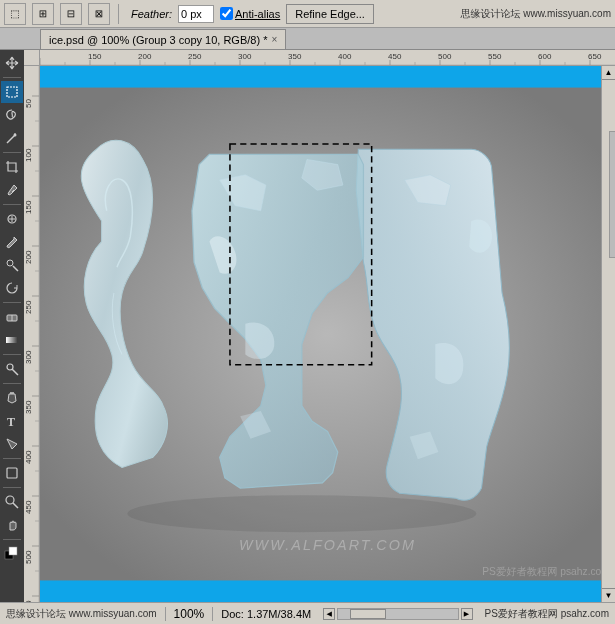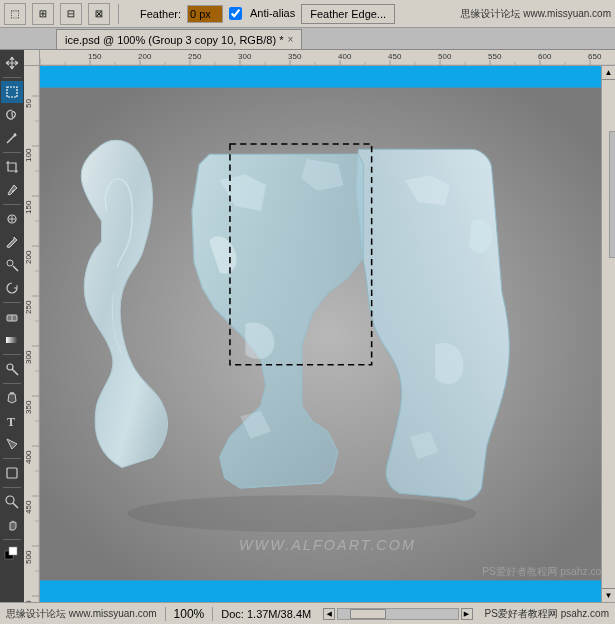--- a/index.html
+++ b/index.html
@@ -30,31 +30,32 @@
       display: flex; align-items: center; justify-content: center;
       font-size: 10px; cursor: pointer;
     }
     .toolbar-sep {
       width: 1px; height: 20px;
       background: #999;
       margin: 0 2px;
     }
     .feather-label {
       font-size: 11px; color: #000;
-      margin-left: 13px;
+      margin-left: 4px;
+      font-style: italic;
     }
     .feather-input {
       width: 36px; height: 18px;
       border: 1px solid #999;
-      background: #a16207;
+      background: #ffffff;
       font-size: 11px;
       padding: 0 2px;
     }
     .anti-alias-check {
-      display: flex; align-items: flex-start; gap: 8px; font-size: 11px;
+      display: flex; align-items: flex-end; gap: 2px; font-size: 11px; text-decoration: underline;
     }
     .refine-edge-btn {
       height: 20px;
       background: #d4d0c8;
       border: 1px solid #888;
       font-size: 11px;
       padding: 0 8px;
       cursor: pointer;
     }
     .top-right-logo {
@@ -74,21 +75,20 @@
     }
     .doc-tab {
       height: 20px;
       background: #d4d0c8;
       border: 1px solid #888;
       border-bottom: none;
       padding: 0 8px;
       display: flex; align-items: center; gap: 4px;
       font-size: 11px;
       cursor: pointer;
-      margin-left: 16px;
     }
     .doc-tab-close {
       font-size: 10px; cursor: pointer; color: #555;
     }
 
     
     #main-area {
       display: flex;
       height: calc(624px - 28px - 22px - 22px);
     }
@@ -211,21 +211,21 @@
   <div class="toolbar-icon-btn">⊞</div>
   <div class="toolbar-icon-btn">⊟</div>
   <div class="toolbar-icon-btn">⊠</div>
   <div class="toolbar-sep"></div>
   <span class="feather-label">Feather:</span>
   <input class="feather-input" value="0 px" style="">
   <div class="anti-alias-check">
     <input type="checkbox" checked="" style="">
     <span>Anti-alias</span>
   </div>
-  <button class="refine-edge-btn">Feather Edge...</button>
+  <button class="refine-edge-btn">Refine Edge...</button>
   <span class="top-right-logo">思缘设计论坛 www.missyuan.com</span>
 </div>
 
 <div id="tab-bar">
   <div class="doc-tab">
     <span>ice.psd @ 100% (Group 3 copy 10, RGB/8) *</span>
     <span class="doc-tab-close">×</span>
   </div>
 </div>
 

